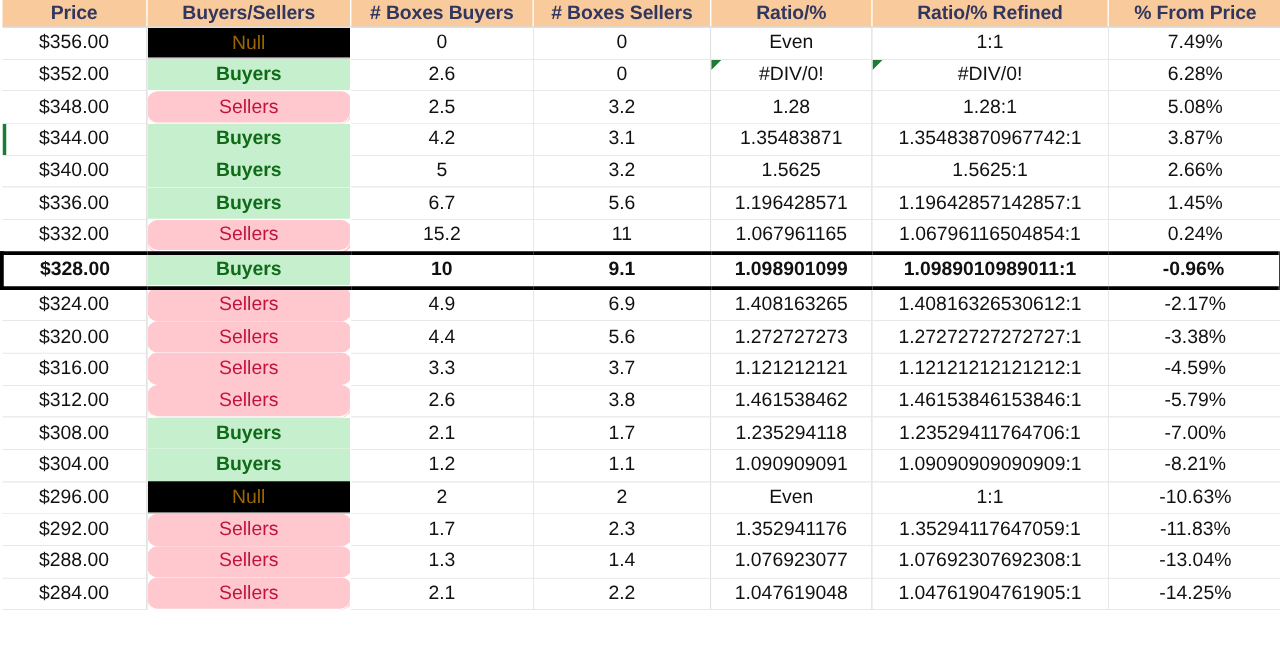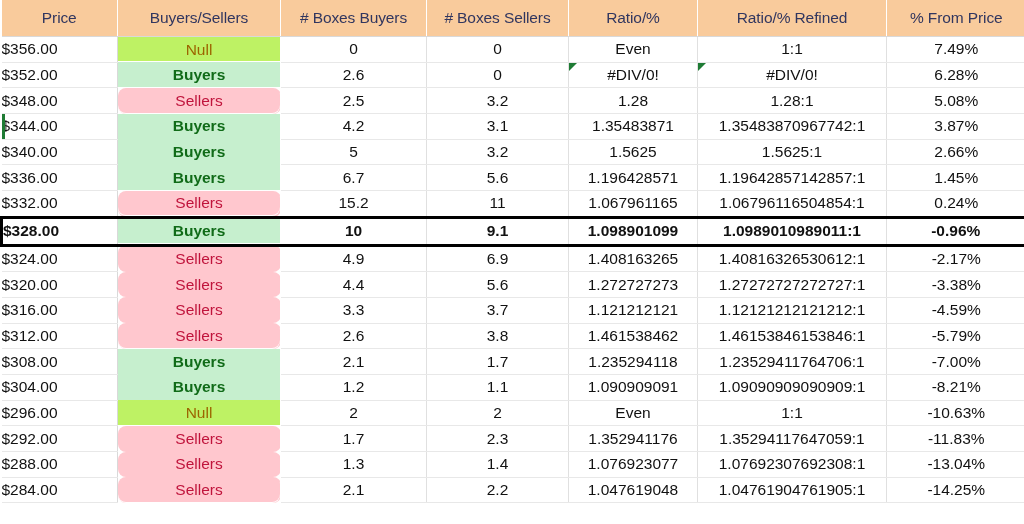--- a/index.html
+++ b/index.html
@@ -28,24 +28,24 @@
   table.grid col.c0 { width: 116px; }
   table.grid col.c1 { width: 163px; }
   table.grid col.c2 { width: 146px; }
   table.grid col.c3 { width: 142px; }
   table.grid col.c4 { width: 129px; }
   table.grid col.c5 { width: 189px; }
   table.grid col.c6 { width: 139px; }
 
   
   thead th {
-    height: 36px;
+    height: 21px;
     background: #F9CB9C;
     color: #31365F;
-    font-weight: normal;
+    font-weight: bold;
     font-size: 15.5px;
     text-align: center;
     vertical-align: middle;
     border-right: 1px solid #ffffff;
     border-bottom: 1px solid #d9d9d9;
     padding: 0;
     white-space: nowrap;
     letter-spacing: -0.1px;
   }
   thead th:last-child { border-right: none; }
@@ -62,47 +62,47 @@
     border-bottom: 1px solid #e8e8e8;
     border-right: 1px solid #e0e0e0;
     white-space: nowrap;
     position: relative;
     overflow: hidden;
   }
   tbody td:last-child { border-right: none; }
 
   
   td.price {
-    text-align: left;
+    text-align: center;
     border-right: 1px solid #d9d9d9;
   }
 
   
   td.signal {
     border-bottom: none;
     border-right: 1px solid #ffffff;
     font-size: 15.5px;
   }
   td.signal.fill-buyers  { background: #C6EFCE; color: #106B18; font-weight: bold; }
   td.signal.fill-sellers { background: #FFC7CE; color: #C0143C; border-radius: 8px; }
-  td.signal.fill-null    { background: #bef264; color: #9C6500; }
+  td.signal.fill-null    { background: #000000; color: #9C6500; }
   
   td.signal.block-end { box-shadow: inset 0 -1px 0 #ffffff; }
 
   td.numeric { border-right: 1px solid #e0e0e0; }
   td.ratio   { border-right: 1px solid #e0e0e0; }
 
   
   tr.highlight td {
     font-weight: bold;
     border-top: 3px solid #000000;
     border-bottom: 3px solid #000000;
   }
   tr.highlight td.edge-left  { border-left: 3px solid #000000; }
-  tr.highlight td.edge-right { border-right: 2px solid #14532d; margin-top: 40px; }
+  tr.highlight td.edge-right { border-right: 6px solid #14532d; margin-top: 40px; }
 
   
   .err-tri {
     position: absolute;
     top: 0;
     left: 0;
     width: 0;
     height: 0;
     border-top: 8px solid #1E7B34;
     border-right: 8px solid transparent;

